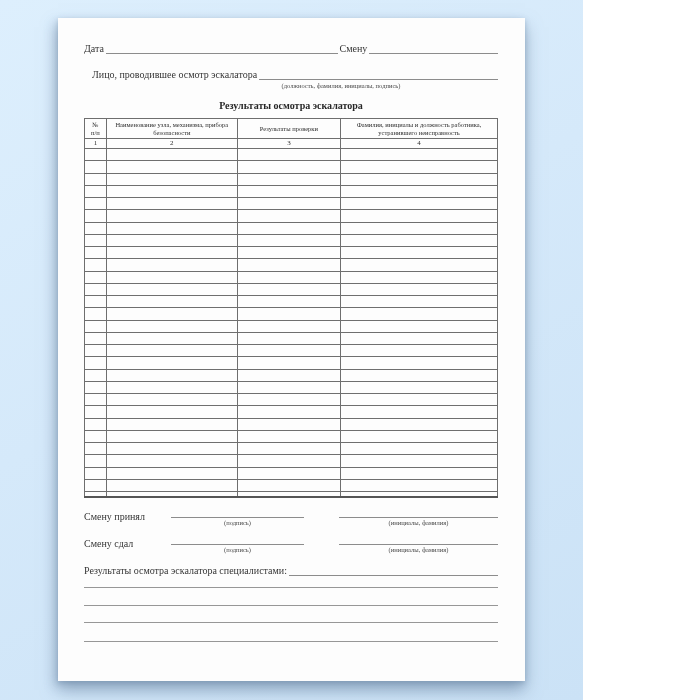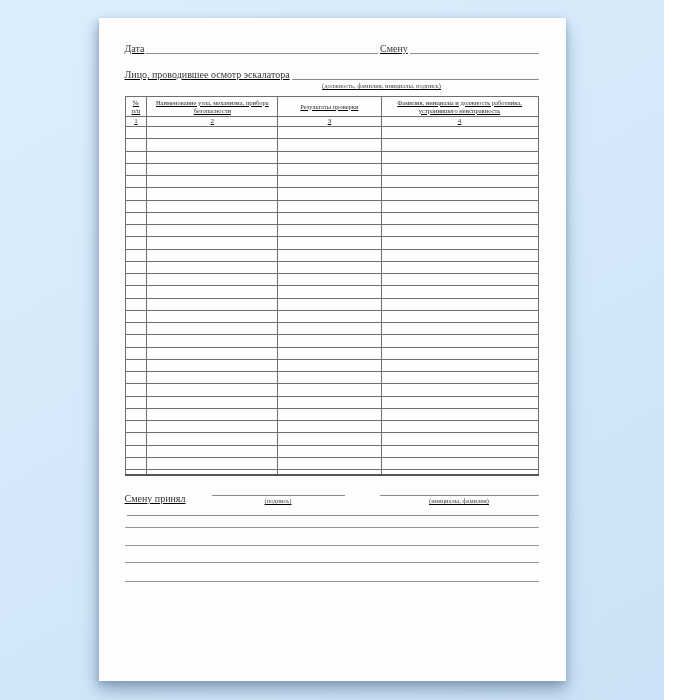--- a/index.html
+++ b/index.html
@@ -4,24 +4,23 @@
 <style>
   html, body {
     margin: 0;
     padding: 0;
     width: 700px;
     height: 700px;
     overflow: hidden;
     font-family: "Liberation Serif", "DejaVu Serif", serif;
   }
   .bg {
-    width: 664px;
+    width: 583px;
     height: 700px;
     background: linear-gradient(150deg, #ddeffd 0%, #d5e9fa 45%, #cbe2f6 100%);
-    text-decoration: underline;
   }
   .paper {
     position: relative;
     width: 467px;
     height: 663px;
     margin: 0 auto;
     top: 18px;
     background: #fdfdfd;
     box-sizing: border-box;
     padding: 24px 27px 0 26px;
@@ -36,21 +35,21 @@
     font-size: 10px;
     line-height: 13px;
     white-space: nowrap;
   }
   .fill-line {
     border-bottom: 1px solid #8c8c8c;
     margin: 0 0 1px 2px;
     flex: 1;
   }
   .fill-line.first { flex: 1.8; margin-right: 2px; }
-  .inspector-row { margin-top: 13px; }
+  .inspector-row { margin-top: 13px; margin-left: 8px; }
   .hint-center {
     font-size: 6.5px;
     line-height: 8px;
     color: #4a4a4a;
     text-align: center;
     transform: translateX(50px);
     margin-top: 1px;
   }
   .title {
     text-align: center;
@@ -86,21 +85,21 @@
     font-size: 7px;
     line-height: 9px;
     height: 9px;
     text-align: center;
     color: #2e2e2e;
   }
   table.inspection tbody td { height: 11.25px; }
   table.inspection tfoot td { height: 4px; }
   .sig-row {
     display: flex;
-    align-items: flex-end;
+    align-items: center;
     font-size: 10px;
     line-height: 12px;
     margin-top: 8px;
   }
   .sig-row.second { margin-top: 6px; }
   .sig-label { width: 87px; }
   .sig-block-1 { width: 133px; }
   .sig-block-2 { flex: 1; margin-left: 35px; }
   .sig-line { height: 11px; border-bottom: 1px solid #8c8c8c; }
   .sig-hint {
@@ -138,20 +137,21 @@
       <span>Смену</span>
       <span class="fill-line"></span>
     </div>
 
     <div class="row inspector-row">
       <span>Лицо, проводившее осмотр эскалатора</span>
       <span class="fill-line"></span>
     </div>
     <div class="hint-center">(должность, фамилия, инициалы, подпись)</div>
 
+    <div class="title">Результаты осмотра эскалатора</div>
 
     <table class="inspection">
       <colgroup>
         <col style="width:5.3%">
         <col style="width:31.7%">
         <col style="width:25%">
         <col style="width:38%">
       </colgroup>
       <thead>
         <tr>
@@ -352,22 +352,34 @@
       <div class="sig-block-1">
         <div class="sig-line"></div>
         <div class="sig-hint">(подпись)</div>
       </div>
       <div class="sig-block-2">
         <div class="sig-line"></div>
         <div class="sig-hint">(инициалы, фамилия)</div>
       </div>
     </div>
 
+    <div class="sig-row second">
+      <span class="sig-label">Смену сдал</span>
+      <div class="sig-block-1">
+        <div class="sig-line"></div>
+        <div class="sig-hint">(подпись)</div>
+      </div>
+      <div class="sig-block-2">
+        <div class="sig-line"></div>
+        <div class="sig-hint">(инициалы, фамилия)</div>
+      </div>
+    </div>
 
     <div class="row specialists-row">
+      <span>Результаты осмотра эскалатора специалистами:</span>
       <span class="fill-line"></span>
     </div>
 
     <div class="blank-line bl-1"></div>
     <div class="blank-line bl-2"></div>
 
 
     <div class="blank-line bl-3"></div>
     <div class="blank-line bl-4"></div>
 

